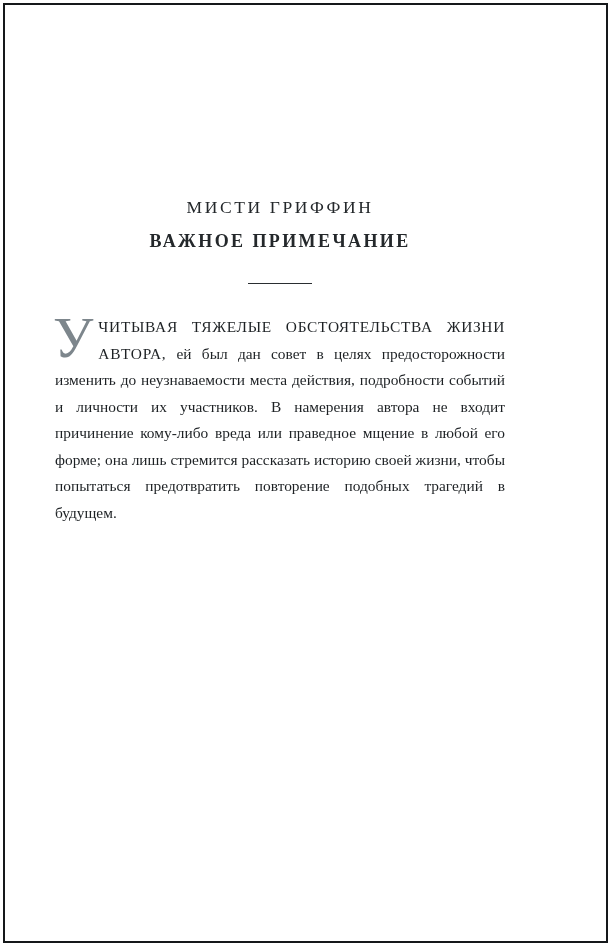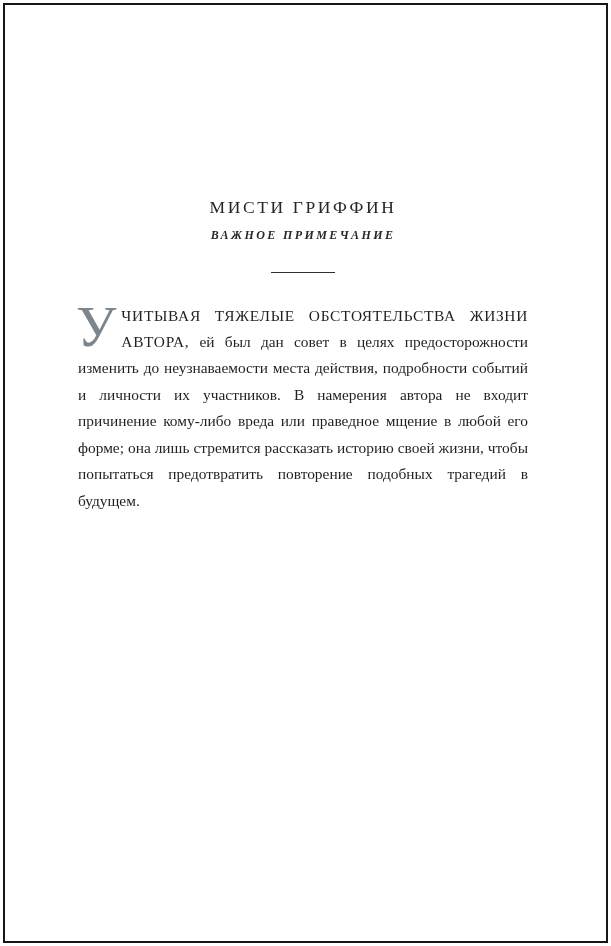--- a/index.html
+++ b/index.html
@@ -30,21 +30,21 @@
     top: 3px;
     right: 3px;
     bottom: 3px;
     border: 2px solid #15181a;
     box-sizing: border-box;
     pointer-events: none;
   }
 
   .content {
     position: absolute;
-    left: 78px;
+    left: 55px;
     top: 190px;
     width: 450px;
   }
 
   .title-block {
     text-align: center;
   }
 
   .author-line,
   .title-line {
@@ -54,22 +54,21 @@
     color: #24282b;
     text-transform: uppercase;
     line-height: 1.95;
     font-weight: 400;
     white-space: nowrap;
   }
 
   .title-line {
     font-weight: 700;
     letter-spacing: 2.4px;
-    font-size: 12px;
-    font-style: italic;
+    font-size: 18px;
   }
 
   .rule-wrap {
     display: flex;
     justify-content: center;
     margin-top: 24px;
     margin-bottom: 30px;
   }
   .rule {
     width: 64px;

